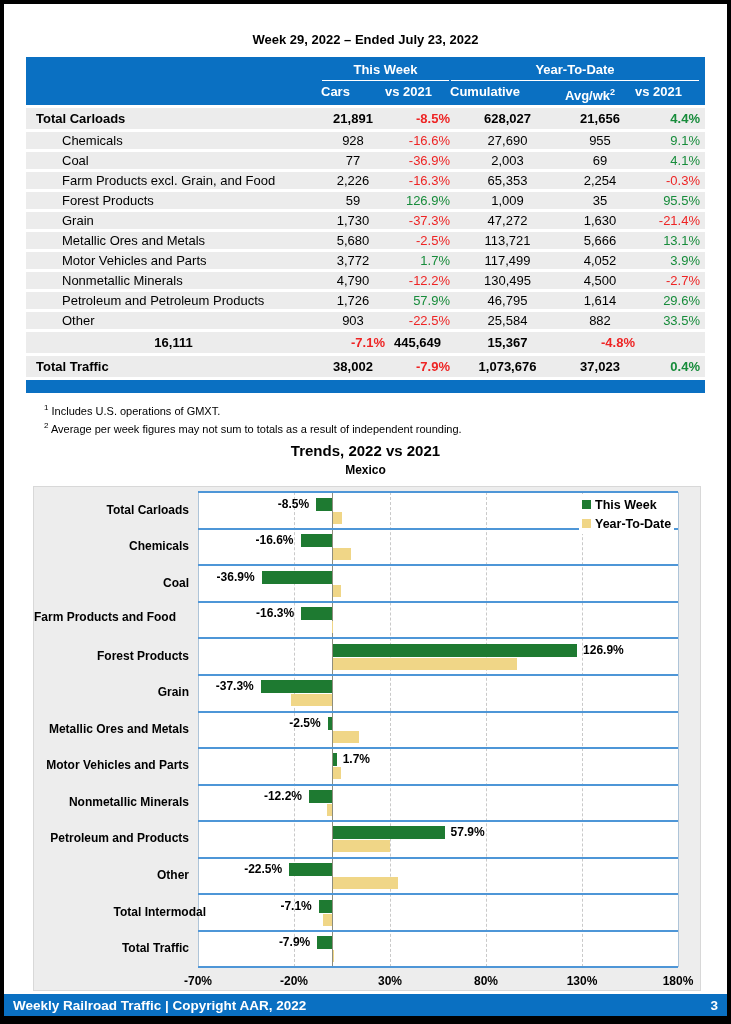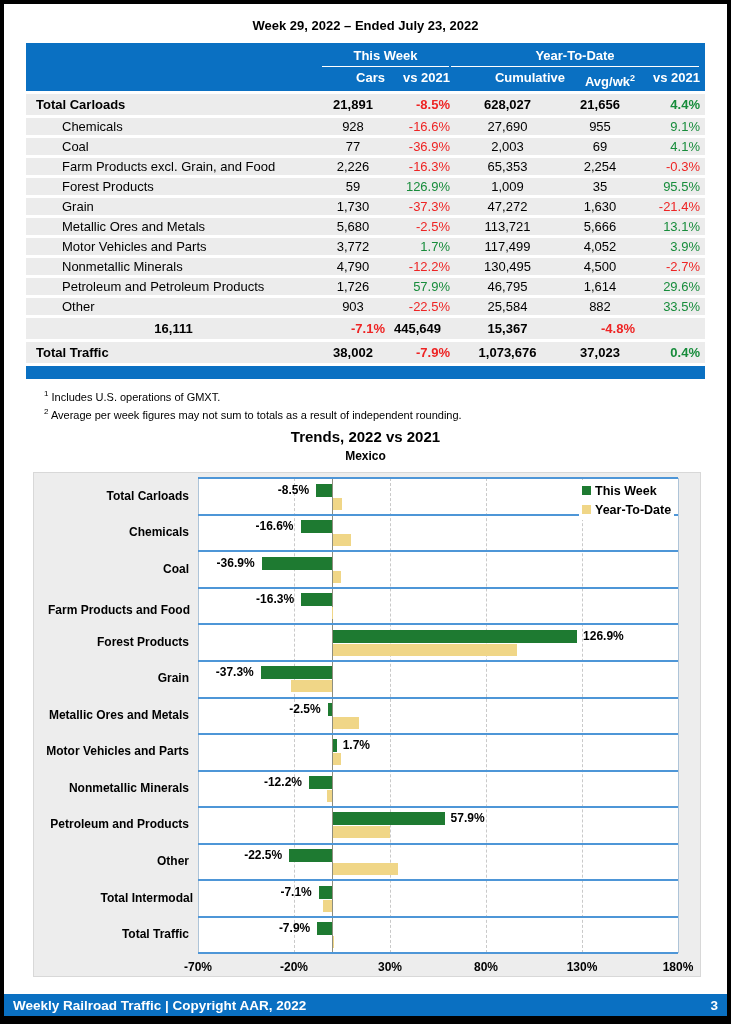--- a/index.html
+++ b/index.html
@@ -4,29 +4,29 @@
 <style>
   * { margin:0; padding:0; box-sizing:border-box; }
   html,body { background:#444; }
   body { font-family:"Liberation Sans", sans-serif; }
   .page { position:relative; width:731px; height:1024px; background:#000; margin:0 auto; overflow:hidden; }
   .inner { position:absolute; top:4px; left:4px; right:4px; bottom:8px; background:#fff; overflow:hidden; }
 
   .titleblock { text-align:center; padding-top:11px; }
   .title { font-size:20px; font-weight:bold; color:#000; }
   .title sup { font-size:11px; }
-  .subtitle { font-size:13px; font-weight:bold; margin-top:3px; }
+  .subtitle { font-size:13px; font-weight:bold; margin-top:17px; }
 
   .tablewrap { padding:0 22px; margin-top:10px; }
   .grid { display:grid; grid-template-columns:1fr 64px 65px 115px 70px 65px; align-items:center; }
   .thead { background:#0A70C2; color:#fff; font-weight:bold; font-size:13px; padding:4px 5px 3px 0; }
   .gh { text-align:center; padding-bottom:2px; border-bottom:1px solid #fff; margin:0 1px; height:20px; line-height:18px; }
   .gh-tw { grid-column:2/4; }
   .gh-ytd { grid-column:4/7; }
-  .ch { text-align:right; height:21px; line-height:22px; }
+  .ch { height:21px; line-height:22px; }
   .ch sup { font-size:9px; }
   .tbody { margin-top:2px; font-size:13px; }
   .trow { height:17px; line-height:17px; background:#ECECEC; margin-bottom:3px; padding-right:5px; }
   .trow.total { height:21px; line-height:21px; font-weight:bold; margin-top:3px; }
   .cell-label { padding-left:36px; white-space:nowrap; }
   .trow.total .cell-label { padding-left:10px; }
   .num { text-align:center; }
   .pct { text-align:right; }
   .neg { color:#EE2424; }
   .pos { color:#178C3B; }
@@ -227,21 +227,21 @@
         <div class="bar" style="top: 24.2692px; height: 12px; background: rgb(240, 214, 135); left: 299.4px; width: 8.448px;"></div>
         <div class="blabel" style="top: 9.26923px; right: 390.92px;">-8.5%</div>
         <div class="cat" style="left: 0px; width: 155px; top: 51.8077px;">Chemicals</div>
         <div class="bar" style="top: 46.8077px; height: 13px; background: rgb(30, 122, 49); left: 266.528px; width: 31.872px;"></div>
         <div class="bar" style="top: 60.8077px; height: 12px; background: rgb(240, 214, 135); left: 299.4px; width: 17.472px;"></div>
         <div class="blabel" style="top: 45.8077px; right: 406.472px;">-16.6%</div>
         <div class="cat" style="left: 0px; width: 155px; top: 88.3462px;">Coal</div>
         <div class="bar" style="top: 83.3462px; height: 13px; background: rgb(30, 122, 49); left: 227.552px; width: 70.848px;"></div>
         <div class="bar" style="top: 97.3462px; height: 12px; background: rgb(240, 214, 135); left: 299.4px; width: 7.872px;"></div>
         <div class="blabel" style="top: 82.3462px; right: 445.448px;">-36.9%</div>
-        <div class="cat" style="left: 0px; width: 156px; top: 130px;">Farm Products and Food</div>
+        <div class="cat" style="left: 0px; width: 125px; top: 123px;">Farm Products and Food</div>
         <div class="bar" style="top: 119.885px; height: 13px; background: rgb(30, 122, 49); left: 267.104px; width: 31.296px;"></div>
         <div class="bar" style="top: 133.885px; height: 12px; background: rgb(240, 214, 135); left: 297.824px; width: 1px;"></div>
         <div class="blabel" style="top: 118.885px; right: 405.896px;">-16.3%</div>
         <div class="cat" style="left: 0px; width: 155px; top: 161.423px;">Forest Products</div>
         <div class="bar" style="top: 156.423px; height: 13px; background: rgb(30, 122, 49); left: 299.4px; width: 243.648px;"></div>
         <div class="bar" style="top: 170.423px; height: 12px; background: rgb(240, 214, 135); left: 299.4px; width: 183.36px;"></div>
         <div class="blabel" style="top: 155.423px; left: 549.048px;">126.9%</div>
         <div class="cat" style="left: 0px; width: 155px; top: 197.962px;">Grain</div>
         <div class="bar" style="top: 192.962px; height: 13px; background: rgb(30, 122, 49); left: 226.784px; width: 71.616px;"></div>
         <div class="bar" style="top: 206.962px; height: 12px; background: rgb(240, 214, 135); left: 257.312px; width: 41.088px;"></div>
@@ -259,21 +259,21 @@
         <div class="bar" style="top: 316.577px; height: 12px; background: rgb(240, 214, 135); left: 293.216px; width: 5.184px;"></div>
         <div class="blabel" style="top: 301.577px; right: 398.024px;">-12.2%</div>
         <div class="cat" style="left: 0px; width: 155px; top: 344.115px;">Petroleum and Products</div>
         <div class="bar" style="top: 339.115px; height: 13px; background: rgb(30, 122, 49); left: 299.4px; width: 111.168px;"></div>
         <div class="bar" style="top: 353.115px; height: 12px; background: rgb(240, 214, 135); left: 299.4px; width: 56.832px;"></div>
         <div class="blabel" style="top: 338.115px; left: 416.568px;">57.9%</div>
         <div class="cat" style="left: 0px; width: 155px; top: 380.654px;">Other</div>
         <div class="bar" style="top: 375.654px; height: 13px; background: rgb(30, 122, 49); left: 255.2px; width: 43.2px;"></div>
         <div class="bar" style="top: 389.654px; height: 12px; background: rgb(240, 214, 135); left: 299.4px; width: 64.32px;"></div>
         <div class="blabel" style="top: 374.654px; right: 417.8px;">-22.5%</div>
-        <div class="cat" style="left: 0px; width: 159px; top: 417.192px;">Total Intermodal</div>
+        <div class="cat" style="left: 0px; width: 172px; top: 417.192px;">Total Intermodal</div>
         <div class="bar" style="top: 412.192px; height: 13px; background: rgb(30, 122, 49); left: 284.768px; width: 13.632px;"></div>
         <div class="bar" style="top: 426.192px; height: 12px; background: rgb(240, 214, 135); left: 289.184px; width: 9.216px;"></div>
         <div class="blabel" style="top: 411.192px; right: 388.232px;">-7.1%</div>
         <div class="cat" style="left: 0px; width: 155px; top: 453.731px;">Total Traffic</div>
         <div class="bar" style="top: 448.731px; height: 13px; background: rgb(30, 122, 49); left: 283.232px; width: 15.168px;"></div>
         <div class="bar" style="top: 462.731px; height: 12px; background: rgb(240, 214, 135); left: 299.4px; width: 1px;"></div>
         <div class="blabel" style="top: 447.731px; right: 389.768px;">-7.9%</div>
         <div class="xtick" style="left: 132px; top: 487px;">-70%</div>
         <div class="xtick" style="left: 228px; top: 487px;">-20%</div>
         <div class="xtick" style="left: 324px; top: 487px;">30%</div>

